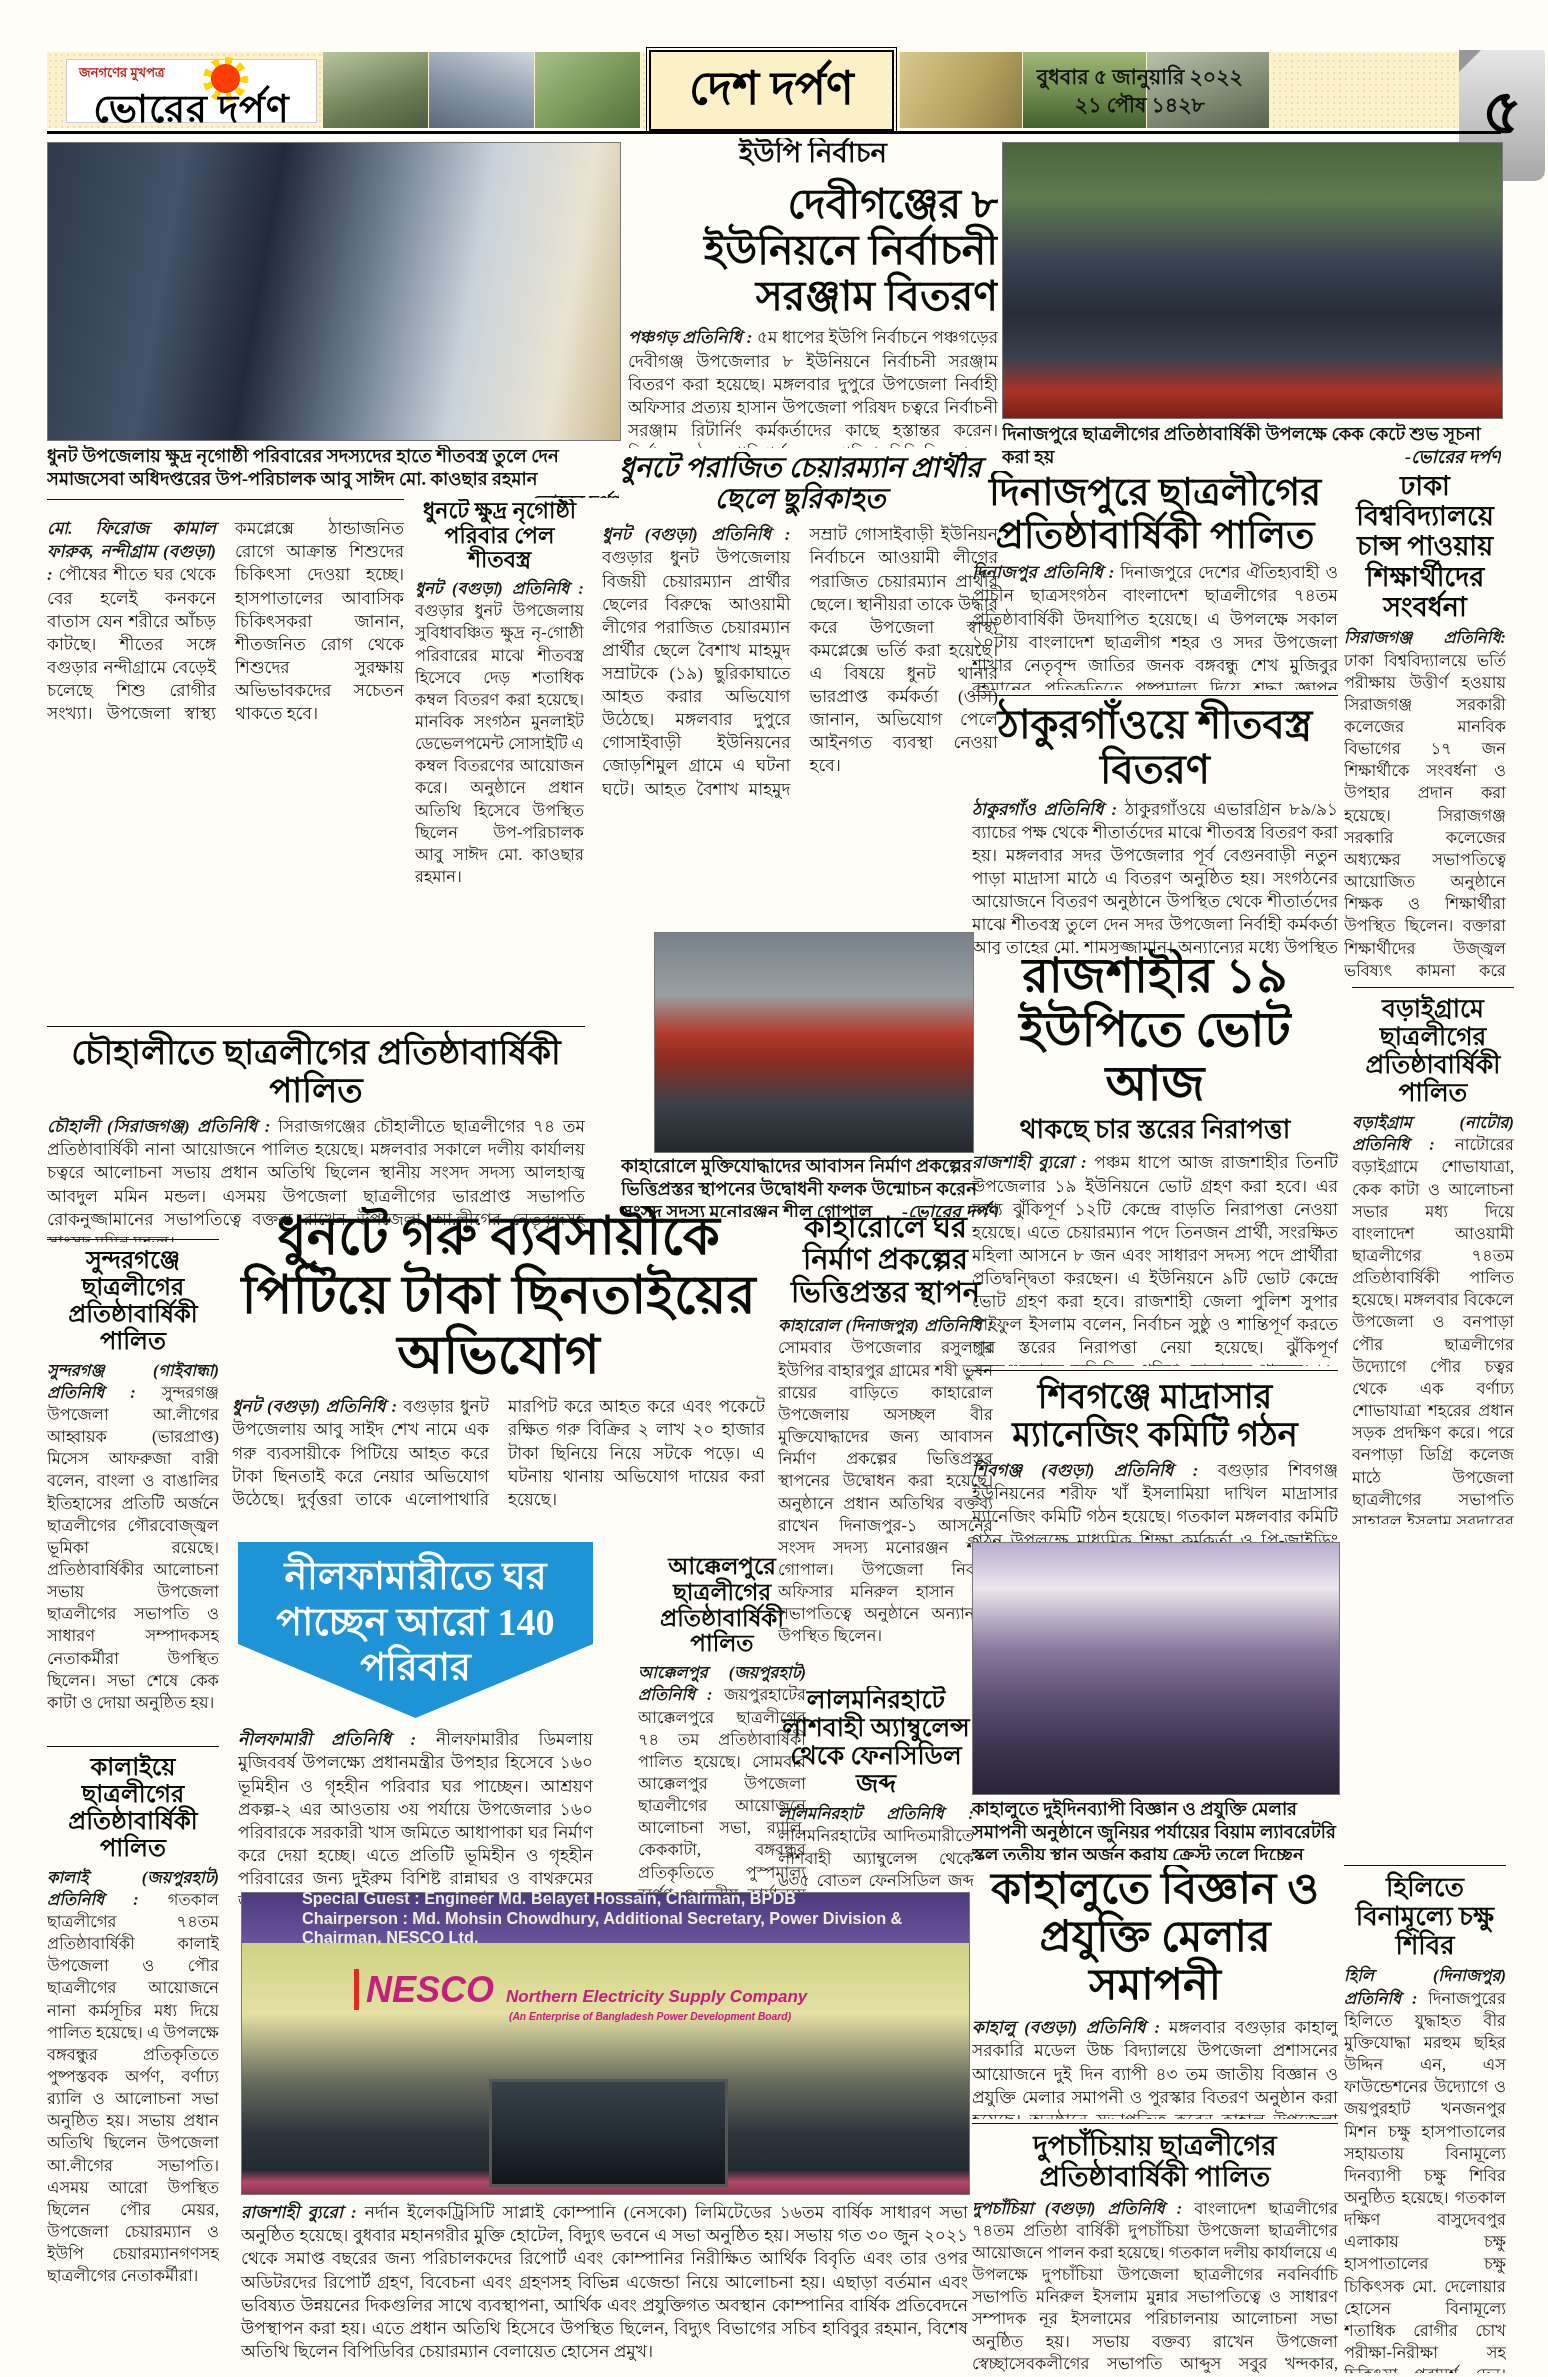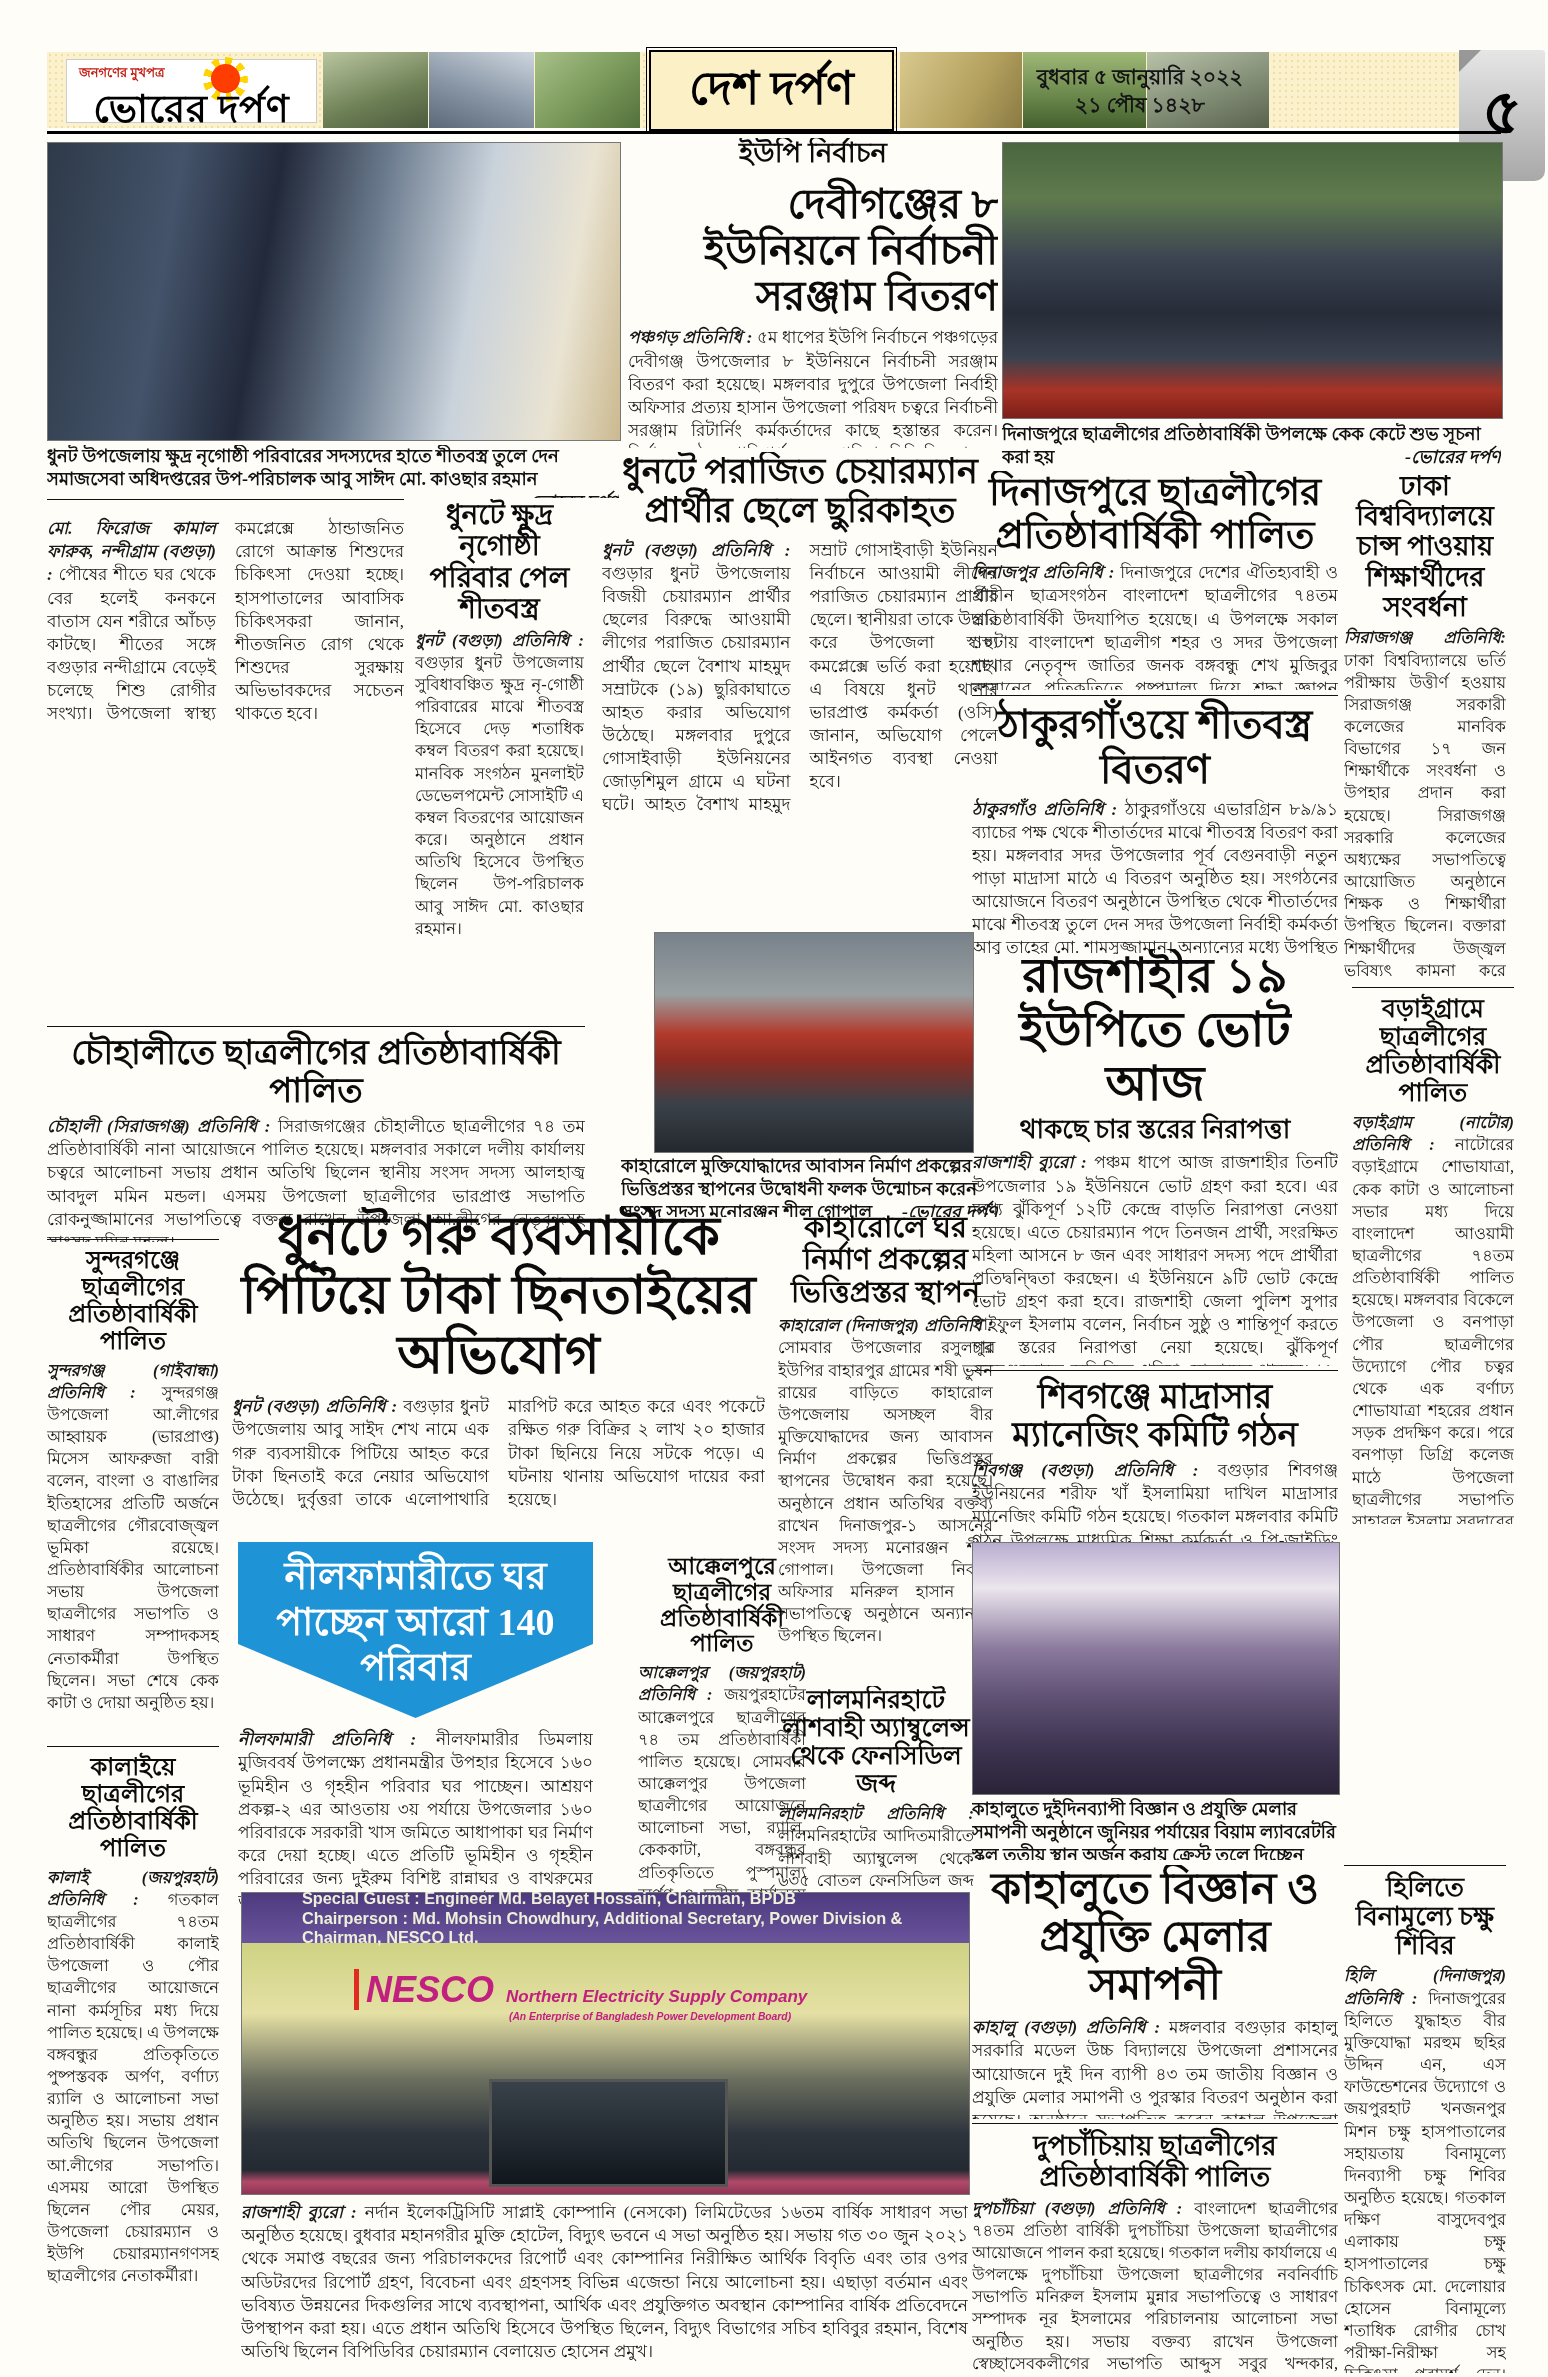--- a/index.html
+++ b/index.html
@@ -105,29 +105,29 @@
   </div>
 
   <div class="blk ruled" style="left:47px;top:499px;width:357px;height:520px;">
     <div class="body cols2" style="margin-top:10.3px;height:391px;">
       <span class="byl">মো. ফিরোজ কামাল ফারুক, নন্দীগ্রাম (বগুড়া) :</span>
       <span>পৌষের শীতে ঘর থেকে বের হলেই কনকনে বাতাস যেন শরীরে আঁচড় কাটছে। শীতের সঙ্গে বগুড়ার নন্দীগ্রামে বেড়েই চলেছে শিশু রোগীর সংখ্যা। উপজেলা স্বাস্থ্য কমপ্লেক্সে ঠান্ডাজনিত রোগে আক্রান্ত শিশুদের চিকিৎসা দেওয়া হচ্ছে। হাসপাতালের আবাসিক চিকিৎসকরা জানান, শীতজনিত রোগ থেকে শিশুদের সুরক্ষায় অভিভাবকদের সচেতন থাকতে হবে।</span>
     </div>
   </div>
 
   <div class="blk" style="left:415px;top:499px;width:169px;height:520px;">
-    <div class="hl" style="font-size:28px;">ধুনটে ক্ষুদ্র নৃগোষ্ঠী পরিবার পেল শীতবস্ত্র</div>
+    <div class="hl" style="font-size:22px;">ধুনটে ক্ষুদ্র নৃগোষ্ঠী পরিবার পেল শীতবস্ত্র</div>
     <div class="body" style="font-size:16.3px;margin-top:5.2px;">
       <span class="byl">ধুনট (বগুড়া) প্রতিনিধি :</span>
       <span>বগুড়ার ধুনট উপজেলায় সুবিধাবঞ্চিত ক্ষুদ্র নৃ-গোষ্ঠী পরিবারের মাঝে শীতবস্ত্র হিসেবে দেড় শতাধিক কম্বল বিতরণ করা হয়েছে। মানবিক সংগঠন মুনলাইট ডেভেলপমেন্ট সোসাইটি এ কম্বল বিতরণের আয়োজন করে। অনুষ্ঠানে প্রধান অতিথি হিসেবে উপস্থিত ছিলেন উপ-পরিচালক আবু সাঈদ মো. কাওছার রহমান।</span>
     </div>
   </div>
 
   <div class="blk" style="left:602px;top:452px;width:396px;height:473px;">
-    <div class="hl" style="font-size:35px;">ধুনটে পরাজিত চেয়ারম্যান প্রার্থীর ছেলে ছুরিকাহত</div>
+    <div class="hl" style="font-size:28px;font-style:italic;">ধুনটে পরাজিত চেয়ারম্যান প্রার্থীর ছেলে ছুরিকাহত</div>
     <div class="body cols2" style="margin-top:8.6px;height:353px;">
       <span class="byl">ধুনট (বগুড়া) প্রতিনিধি :</span>
       <span>বগুড়ার ধুনট উপজেলায় বিজয়ী চেয়ারম্যান প্রার্থীর ছেলের বিরুদ্ধে আওয়ামী লীগের পরাজিত চেয়ারম্যান প্রার্থীর ছেলে বৈশাখ মাহমুদ সম্রাটকে (১৯) ছুরিকাঘাতে আহত করার অভিযোগ উঠেছে। মঙ্গলবার দুপুরে গোসাইবাড়ী ইউনিয়নের জোড়শিমুল গ্রামে এ ঘটনা ঘটে। আহত বৈশাখ মাহমুদ সম্রাট গোসাইবাড়ী ইউনিয়ন নির্বাচনে আওয়ামী লীগের পরাজিত চেয়ারম্যান প্রার্থীর ছেলে। স্থানীয়রা তাকে উদ্ধার করে উপজেলা স্বাস্থ্য কমপ্লেক্সে ভর্তি করা হয়েছে। এ বিষয়ে ধুনট থানার ভারপ্রাপ্ত কর্মকর্তা (ওসি) জানান, অভিযোগ পেলে আইনগত ব্যবস্থা নেওয়া হবে।</span>
     </div>
   </div>
 
   <div class="blk" style="left:972px;top:471px;width:366px;height:219px;">
     <div class="hl" style="font-size:38px;">দিনাজপুরে ছাত্রলীগের প্রতিষ্ঠাবার্ষিকী পালিত</div>
     <div class="body" style="margin-top:5.2px;">
       <span class="byl">দিনাজপুর প্রতিনিধি :</span>

